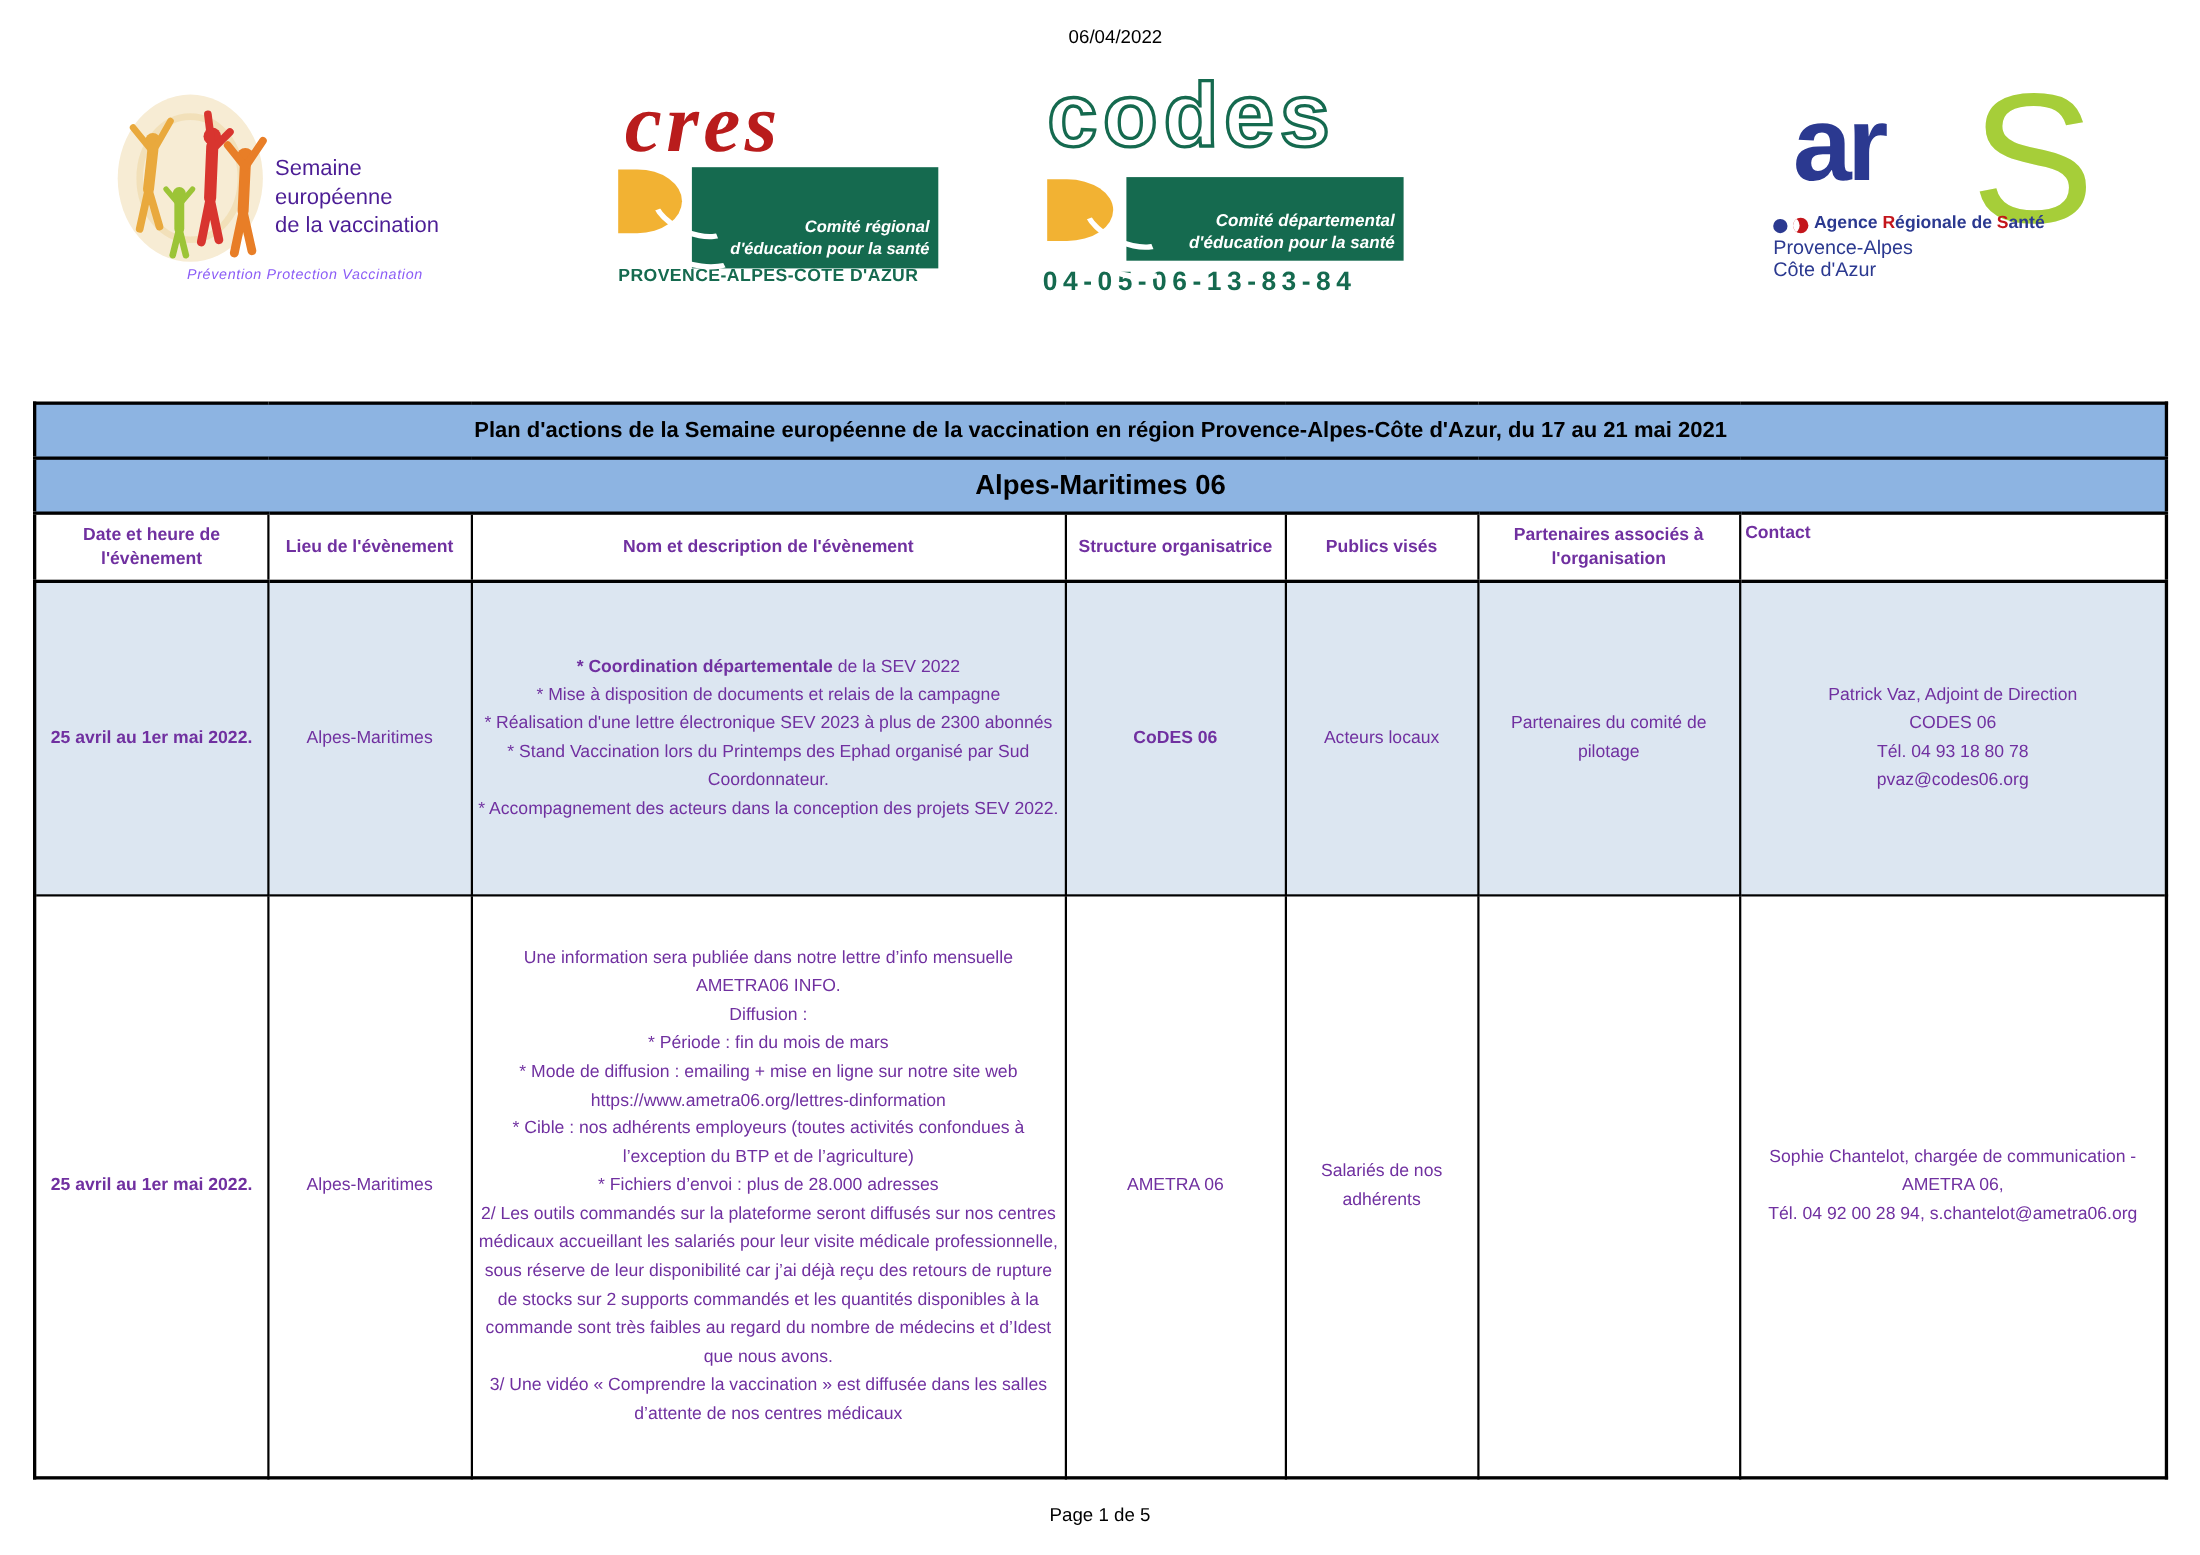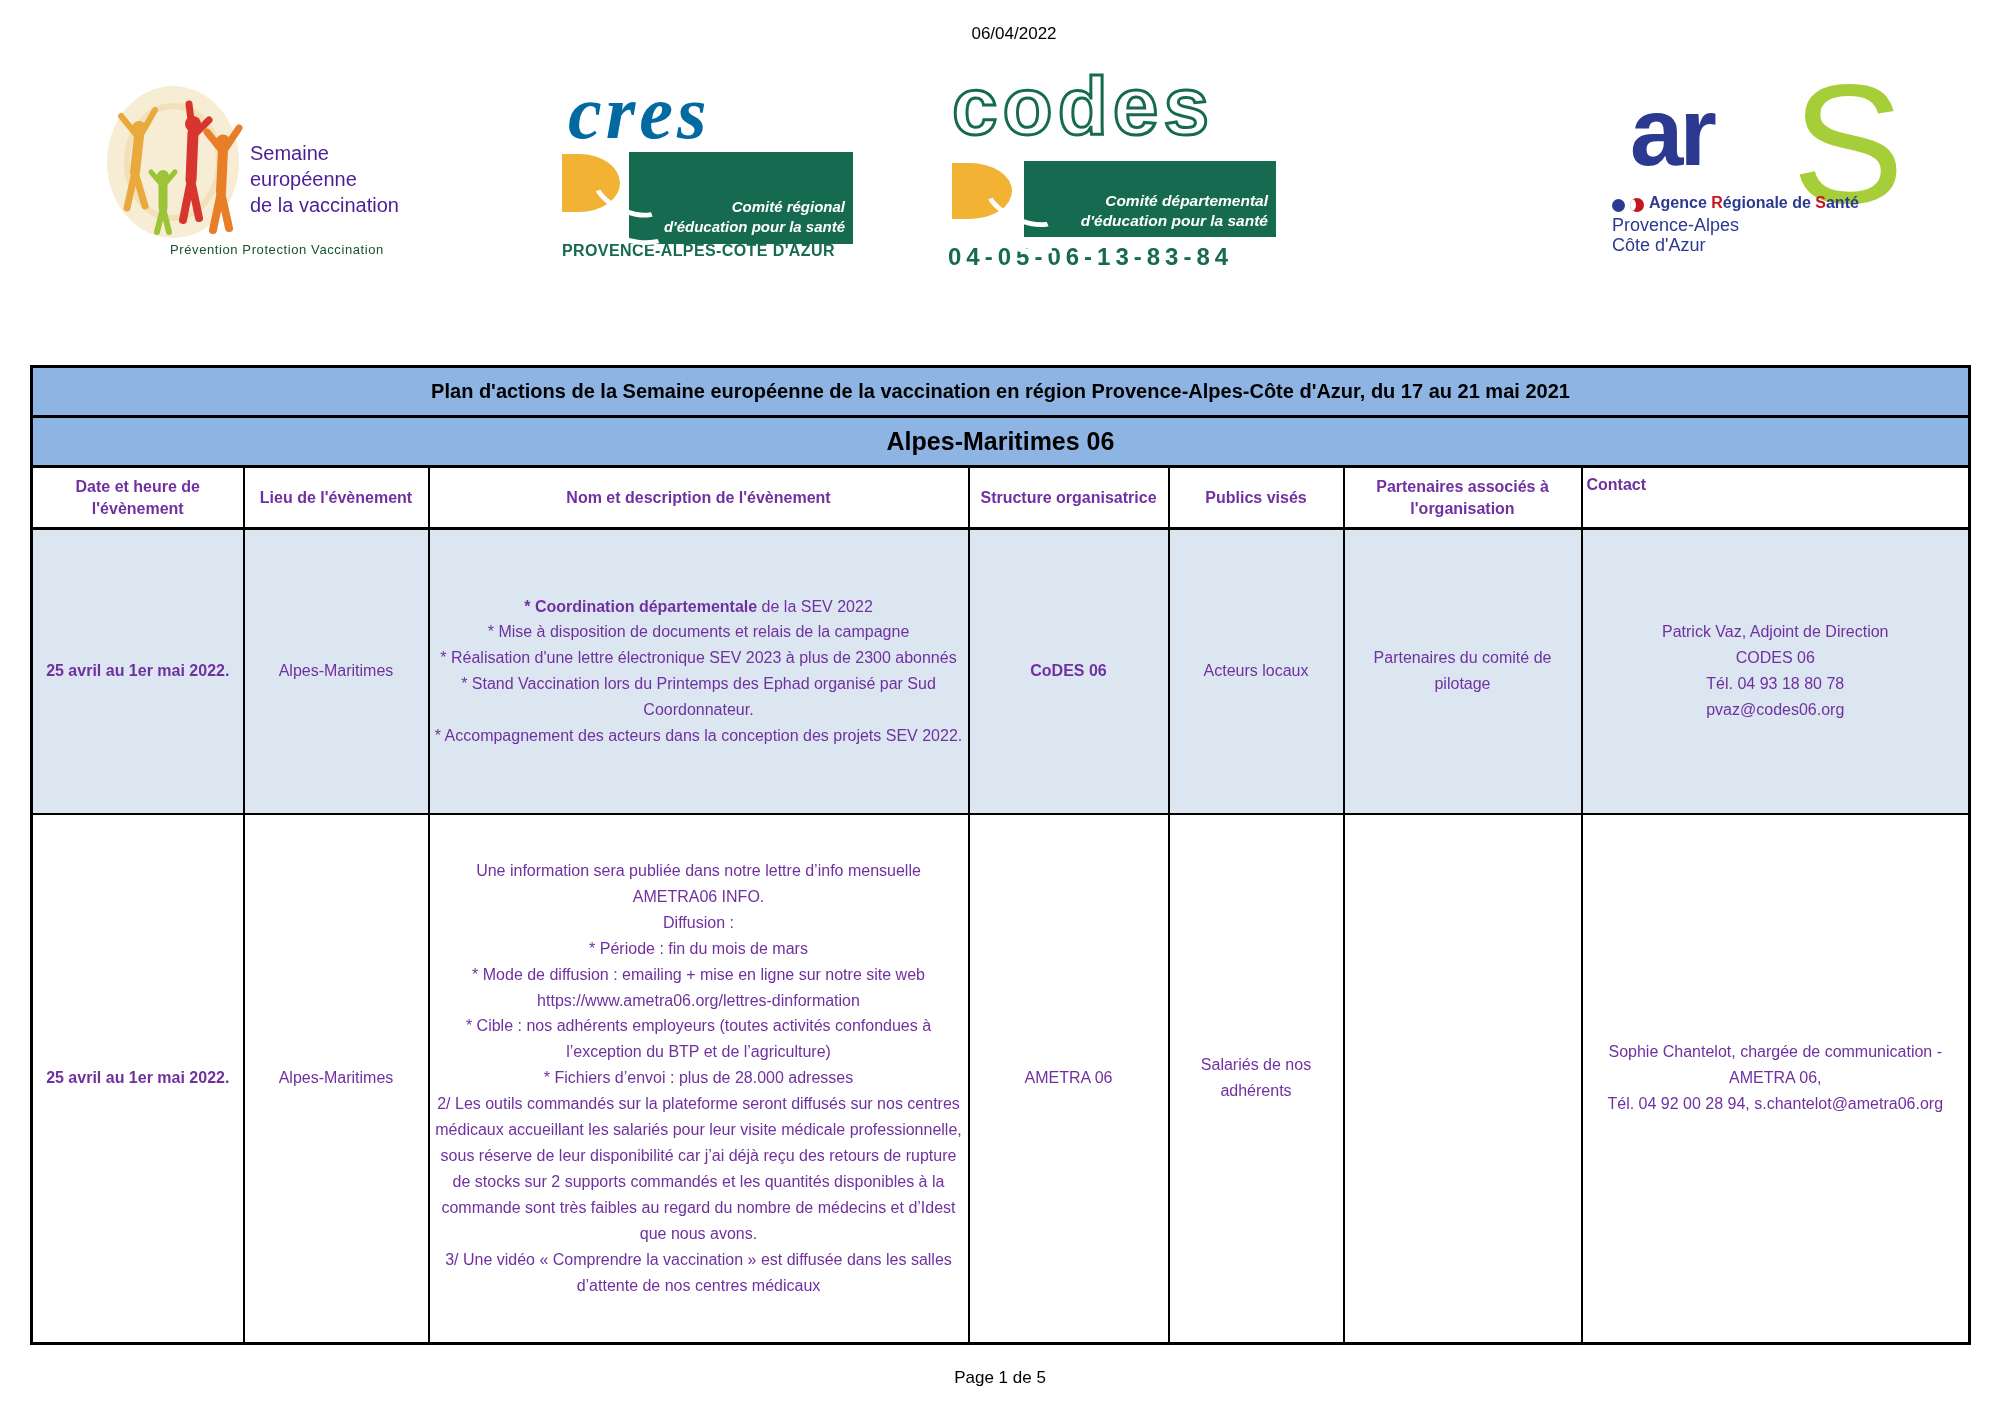--- a/index.html
+++ b/index.html
@@ -9,25 +9,25 @@
     font-family:"Liberation Sans", sans-serif; color:#000; overflow:hidden;
   }
   .page-date { position:absolute; top:24px; left:0; right:0; text-align:center; font-size:17px;padding-left:28px; }
   .page-footer { position:absolute; top:1368px; left:0; right:0; text-align:center; font-size:17px; }
 
   
   .logo { position:absolute; }
   .logo-sev { left:105px; top:80px; width:345px; height:185px; }
   .sev-figures { position:absolute; left:0; top:0; }
   .sev-title { position:absolute; left:145px; top:60px; font-size:20px; line-height:1.3; color:#4c1d95; }
-  .sev-caption { position:absolute; left:65px; top:162px; font-size:13px; color:#14532d; letter-spacing:.6px; }
+  .sev-caption { position:absolute; left:65px; top:162px; font-size:13px; color:#8b5cf6; letter-spacing:.6px;font-style:italic; }
 
   .logo-cres { left:562px; top:88px; width:292px; height:172px; }
   .cres-name { position:absolute; left:6px; top:-14px; font-family:"Liberation Serif", serif; font-style:italic; font-weight:bold;
-               font-size:76px; letter-spacing:4px; color:#0369a1; line-height:1; z-index:2; }
+               font-size:76px; letter-spacing:4px; color:#b91c1c; line-height:1; z-index:2; }
   .cres-block { position:absolute; left:67px; top:64px; width:224px; height:92px; background:#156A4F; z-index:1; }
   .cres-tagline { position:absolute; right:8px; bottom:8px; text-align:right; color:#fff; font-style:italic; font-weight:bold;
                   font-size:15px; line-height:1.3; }
   .cres-region { position:absolute; left:0; bottom:0; width:100%; font-size:16px; font-weight:bold; color:#156A4F; letter-spacing:.4px; }
   .swoosh { position:absolute; background:#F2B233; border-radius:0 70% 70% 0 / 0 50% 50% 0; z-index:0; }
   .cres-swoosh { left:0; top:66px; width:58px; height:58px; }
   .arc { position:absolute; border:5px solid transparent; border-bottom-color:#fff; border-radius:50%; z-index:3; }
   .cres-arc1 { left:28px; top:80px; width:80px; height:46px; transform:rotate(24deg); }
   .cres-arc2 { left:18px; top:104px; width:96px; height:50px; transform:rotate(18deg); }
 

